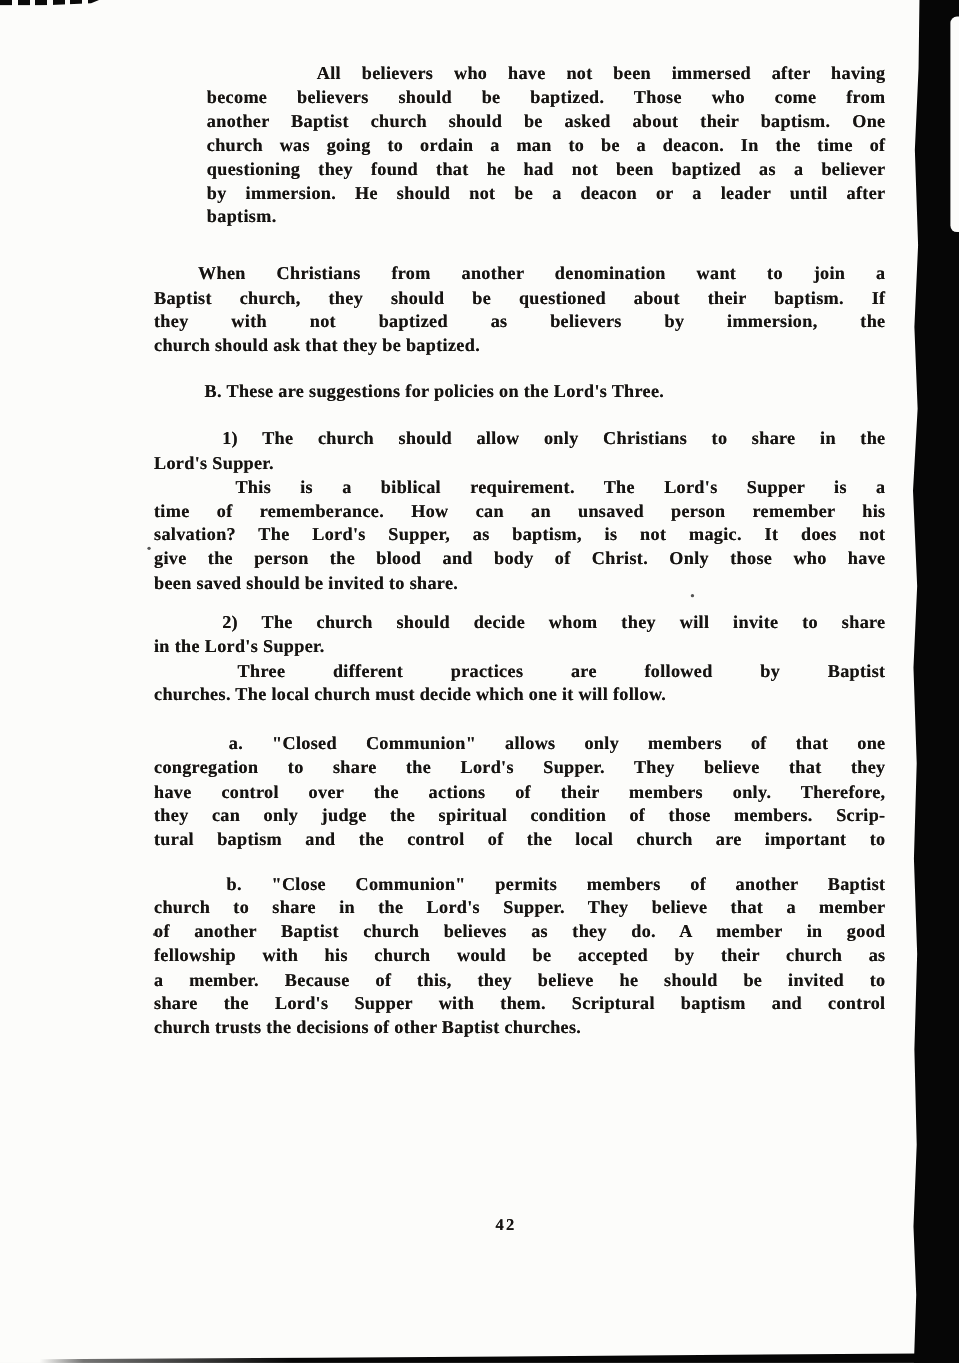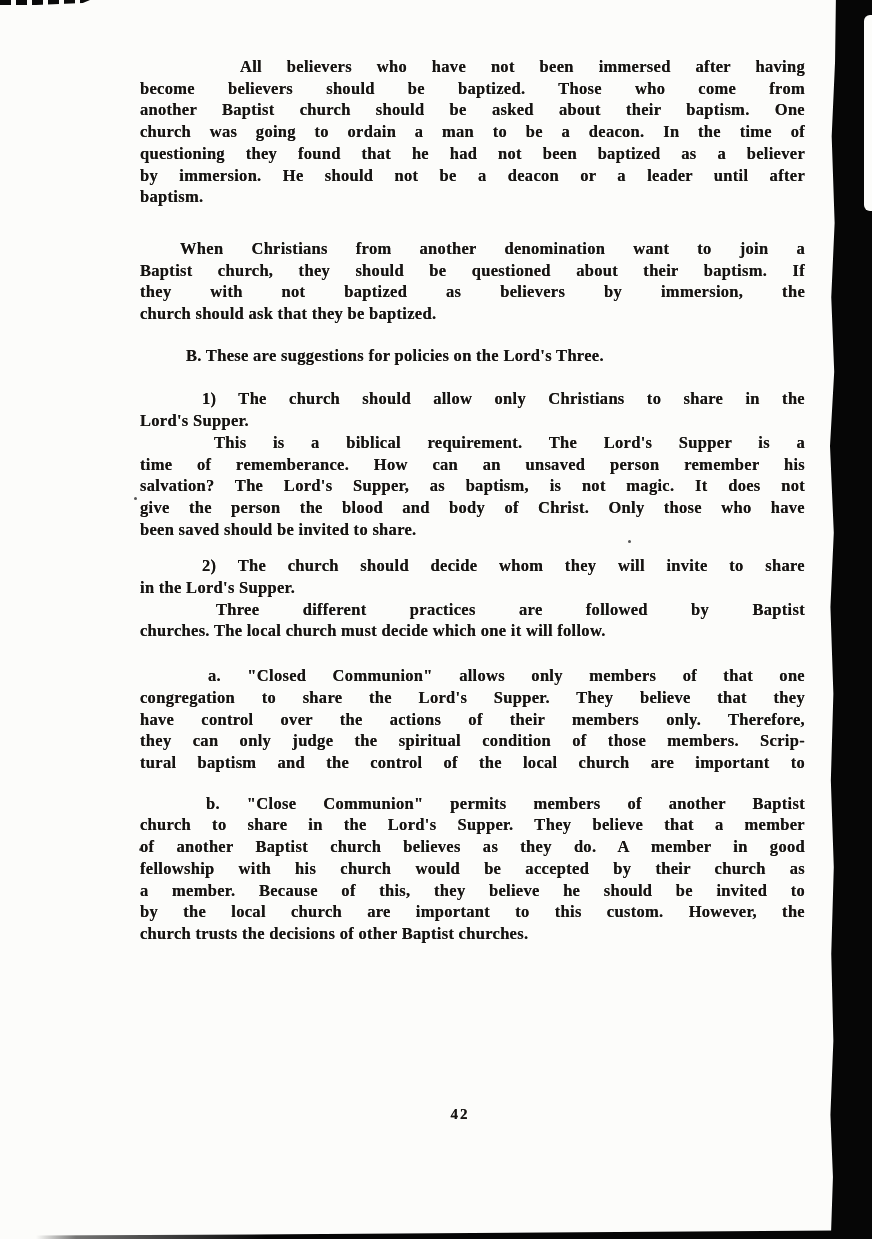--- a/index.html
+++ b/index.html
@@ -92,21 +92,21 @@
 
   <div class="topleft-smudge"></div>
   <div class="gutter-band"></div>
   <div class="corner-sliver"></div>
   <div class="bottom-band"></div>
   <div class="speck" style="left:134px; top:497px;"></div>
   <div class="speck" style="left:139px; top:848px;"></div>
   <div class="speck" style="left:628px; top:540px;"></div>
 
   <div class="text-block">
-      <div class="para" style="margin-top: 0px;">
+      <div class="para" style="margin-top: 0px; margin-left: 48px;">
         <div class="line jfull" style="padding-left: 100px;">All believers who have not been immersed after having</div>
         <div class="line jfull">become believers should be baptized. Those who come from</div>
         <div class="line jfull">another Baptist church should be asked about their baptism. One</div>
         <div class="line jfull">church was going to ordain a man to be a deacon. In the time of</div>
         <div class="line jfull">questioning they found that he had not been baptized as a believer</div>
         <div class="line jfull">by immersion. He should not be a deacon or a leader until after</div>
         <div class="line">baptism.</div>
       </div>
       <div class="para" style="margin-top: 30px;">
         <div class="line jfull" style="padding-left: 40px;">When Christians from another denomination want to join a</div>
@@ -142,20 +142,20 @@
         <div class="line jfull">have control over the actions of their members only. Therefore,</div>
         <div class="line jfull">they can only judge the spiritual condition of those members. Scrip-</div>
         <div class="line jfull">tural baptism and the control of the local church are important to</div>
       </div>
       <div class="para" style="margin-top: 19px;">
         <div class="line jfull" style="padding-left: 66px;">b. "Close Communion" permits members of another Baptist</div>
         <div class="line jfull">church to share in the Lord's Supper. They believe that a member</div>
         <div class="line jfull">of another Baptist church believes as they do. A member in good</div>
         <div class="line jfull">fellowship with his church would be accepted by their church as</div>
         <div class="line jfull">a member. Because of this, they believe he should be invited to</div>
-        <div class="line jfull">by the local church are important to this custom. However, the</div>
+        <div class="line jfull">share the Lord's Supper with them. Scriptural baptism and control</div>
         <div class="line">church trusts the decisions of other Baptist churches.</div>
       </div>
     </div>
 
   <div class="page-number">42</div>
 
 </div>
 
 </body></html>

